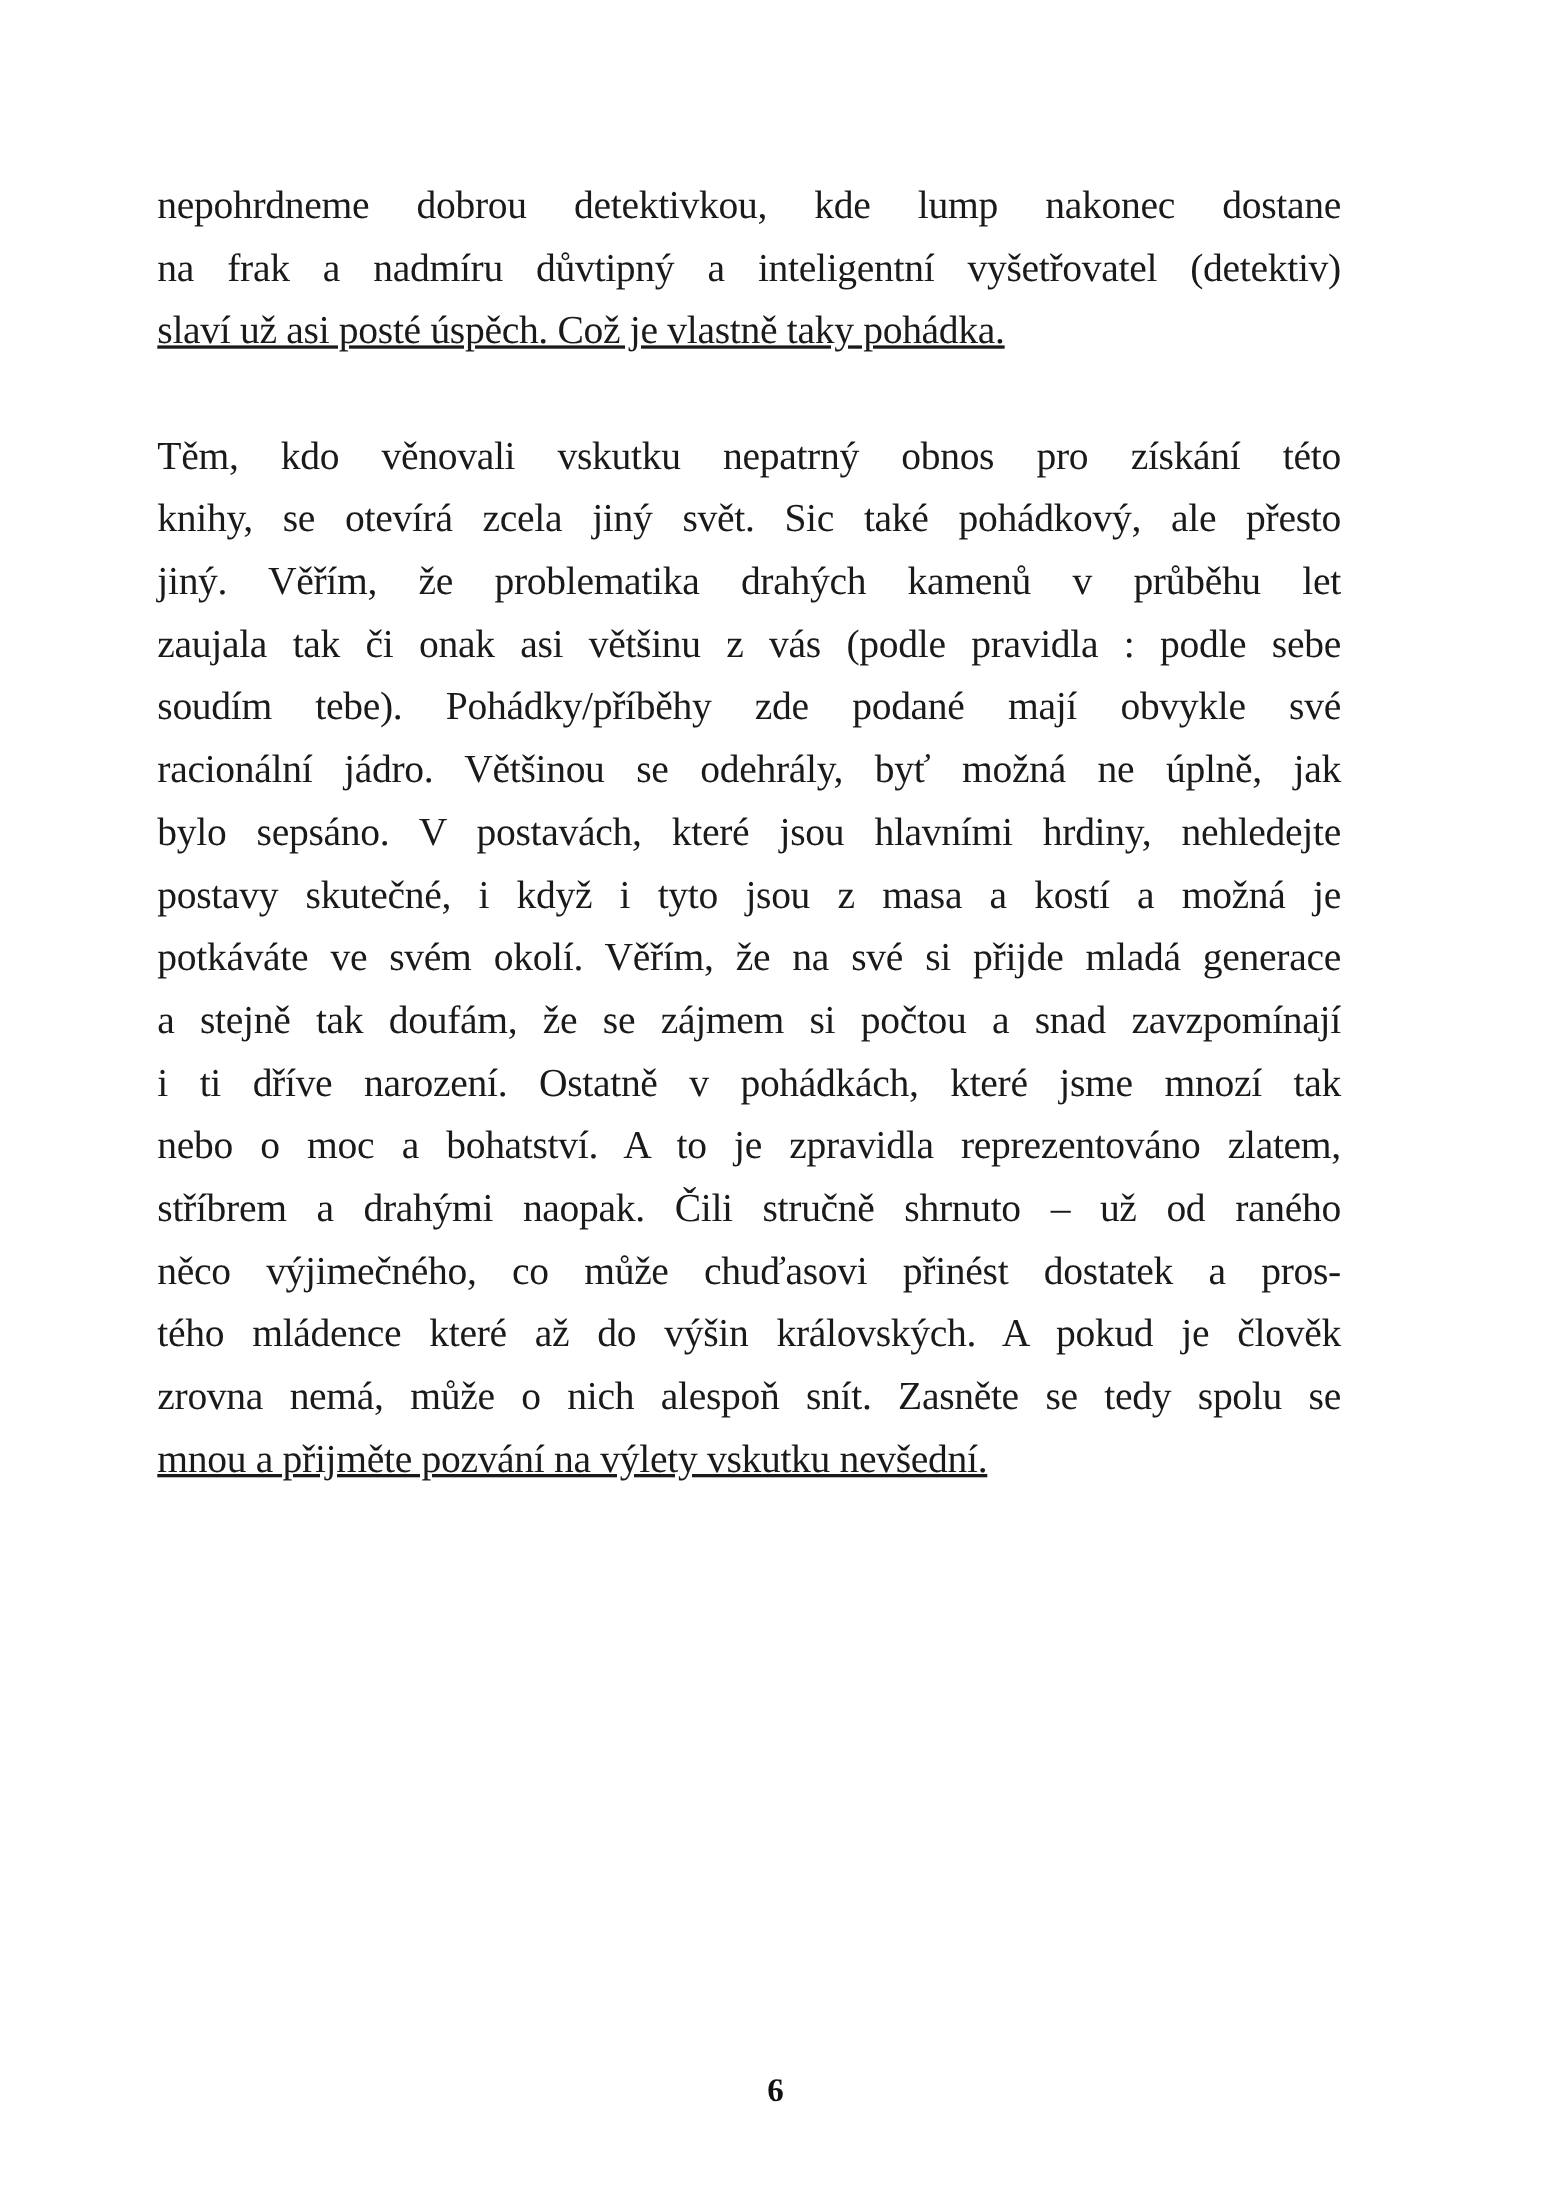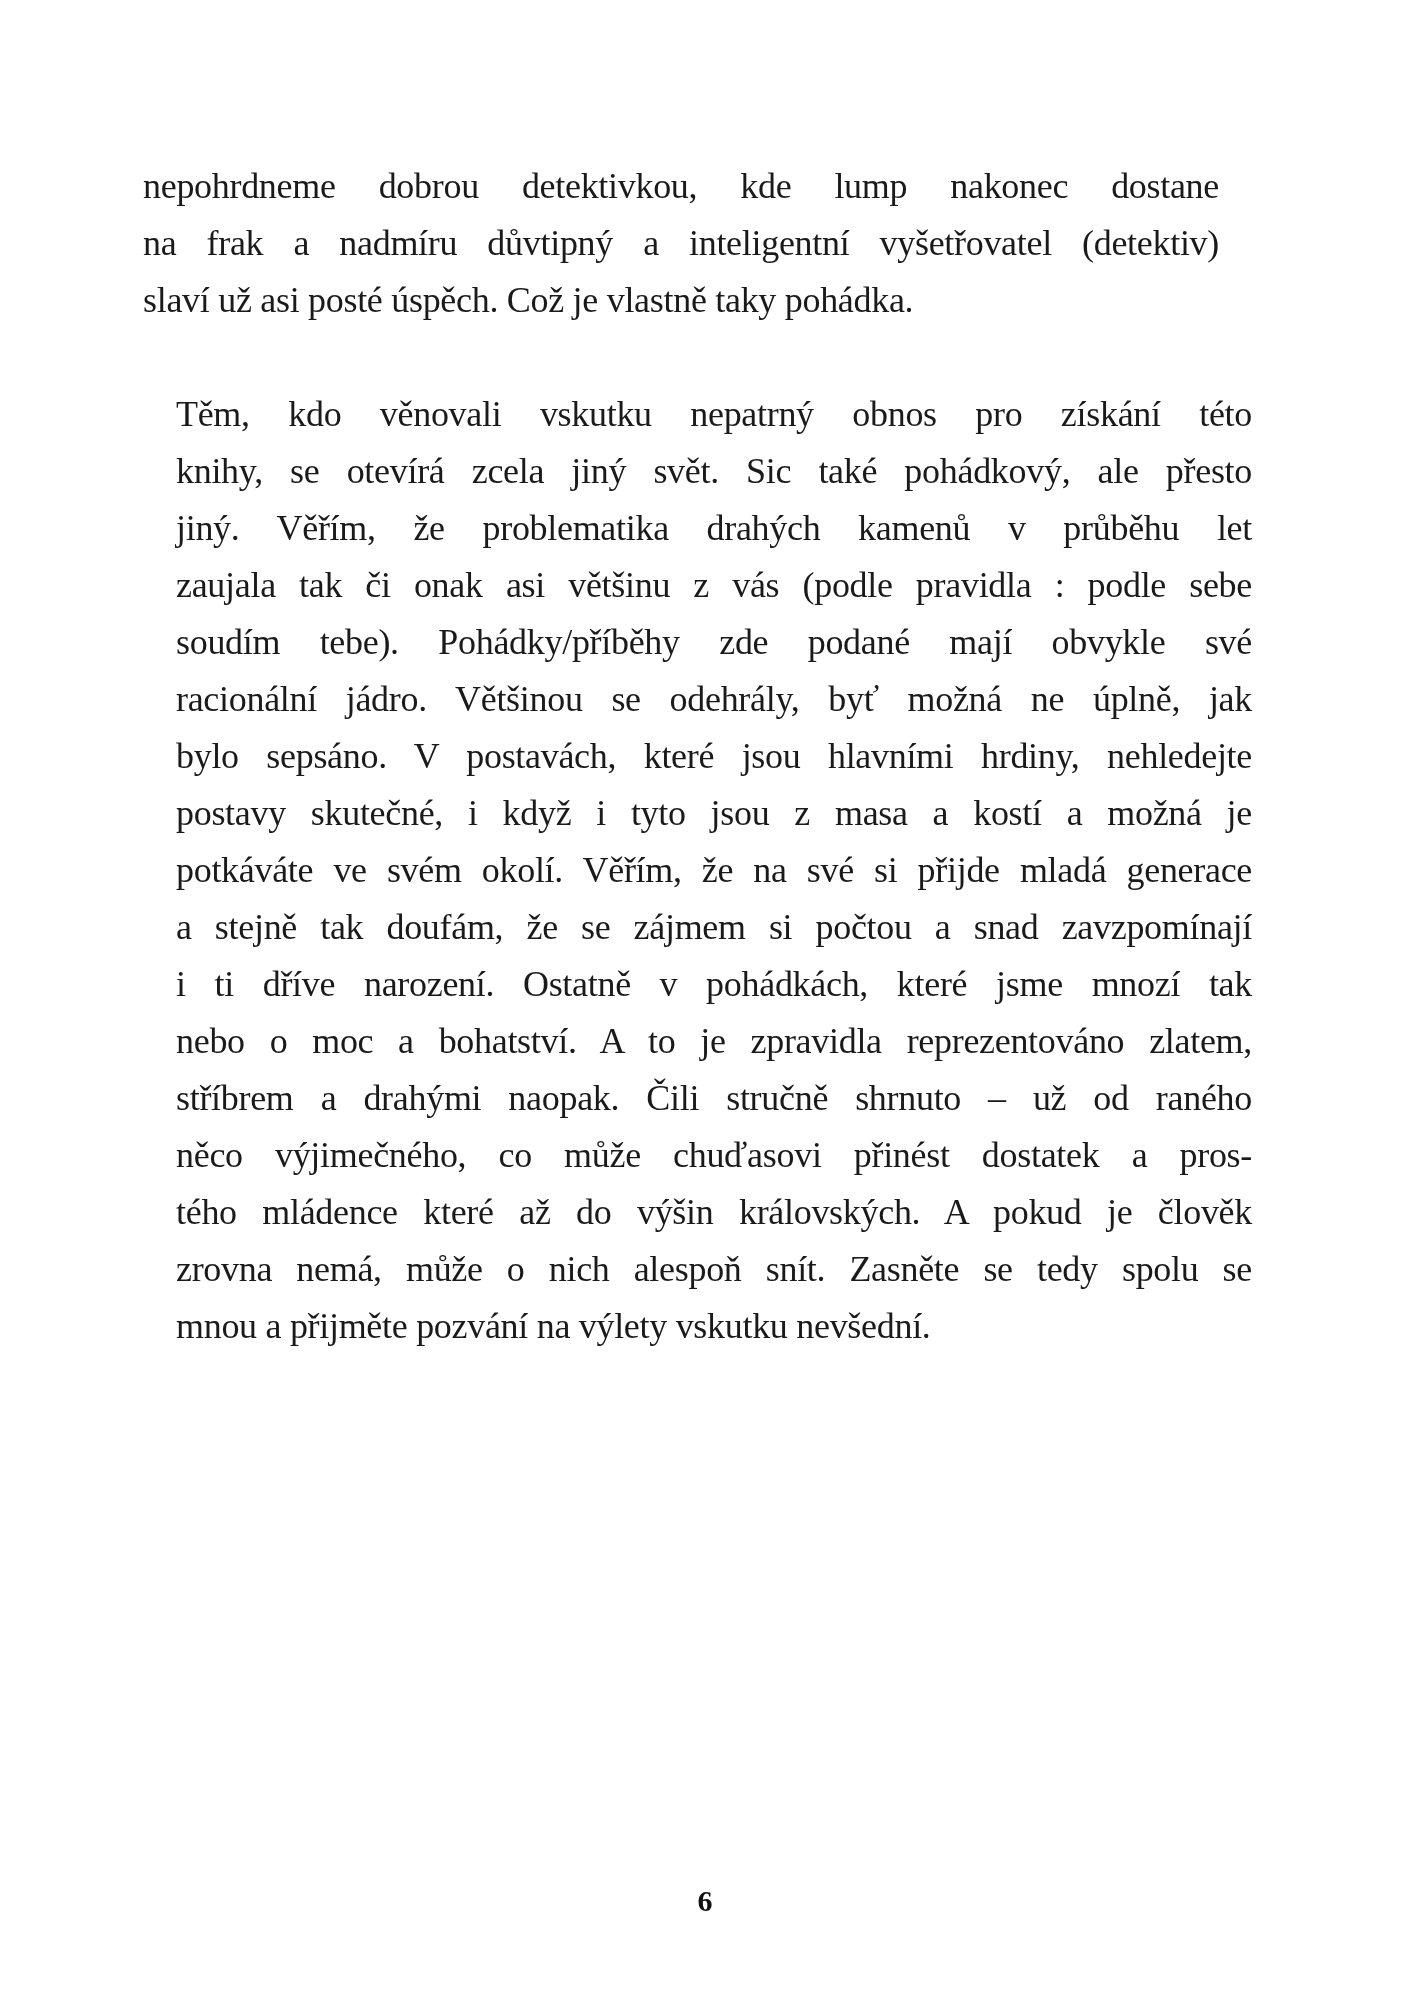--- a/index.html
+++ b/index.html
@@ -31,23 +31,24 @@
     }
     .line {
       display: block;
       white-space: nowrap;
       text-align: justify;
       text-align-last: justify;
       height: 57px;
     }
     .line.last {
       text-align-last: left;
+      text-decoration: underline;
     }
     #para-1 { top: 158px; }
-    #para-2 { top: 386px; margin-left: 33px; }
+    #para-2 { top: 386px; }
     .page-number {
       position: absolute;
       top: 1884px;
       left: 0;
       width: 1410px;
       text-align: center;
       font-size: 30px;
       font-weight: bold;
       font-family: "Liberation Serif", "DejaVu Serif", serif;
       color: #111;

